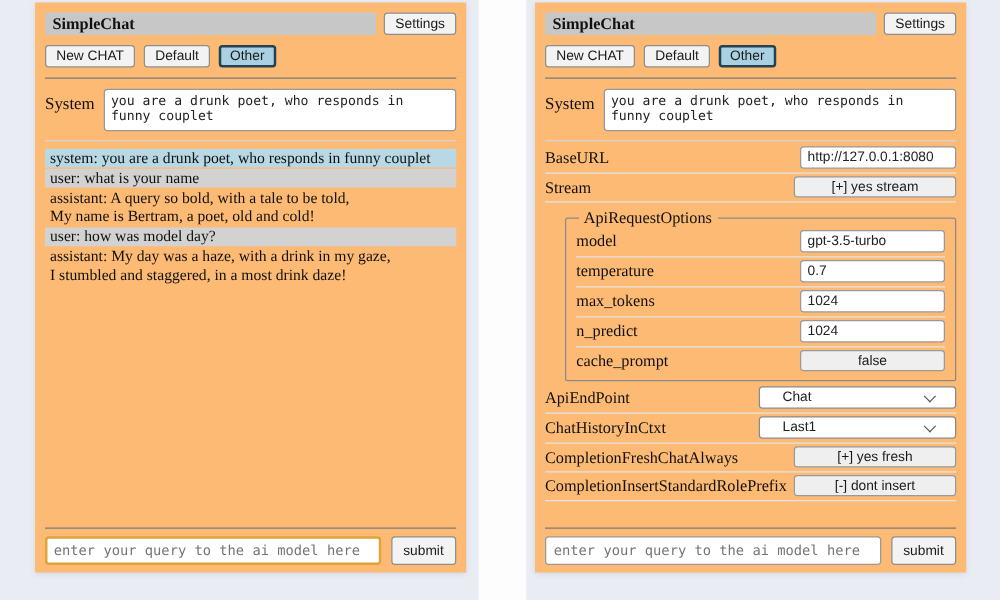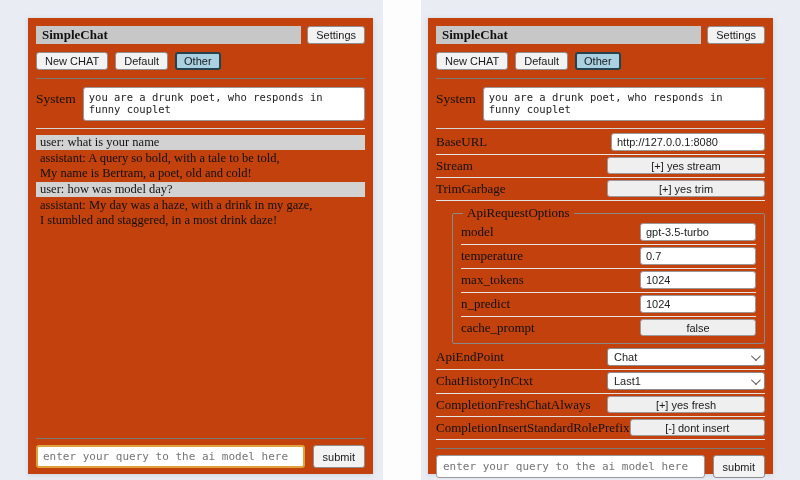--- a/index.html
+++ b/index.html
@@ -3,21 +3,21 @@
 <meta charset="utf-8">
 <style>
   html,body { margin:0; padding:0; background:#ffffff; }
   .stage {
     position:relative; width:800px; height:480px; overflow:hidden;
     background:#e9ecf3; font-family:"Liberation Serif", serif; color:#111;
   }
   .gap-band { position:absolute; left:383px; top:0; width:38px; height:480px; background:#fdfdfe; }
 
   .panel {
-    position:absolute; top:18px; width:345px; height:456px; background:#c2410c;
+    position:absolute; top:2px; width:345px; height:456px; background:#fdba74;
     box-shadow:0 1px 5px rgba(90,100,130,0.18);
     box-sizing:border-box; padding:8px 8px 6px 8px;
     display:flex; flex-direction:column;
   }
   .panel-left  { left:28px; }
   .panel-right { left:428px; }
 
   
   .header-row { display:flex; align-items:center; gap:6px; }
   .titlebar {
@@ -64,36 +64,36 @@
   .submit-btn { padding:2px 9px; }
 
   
   .settings { margin-top:2px; }
   .srow {
     display:flex; align-items:center; justify-content:space-between;
     padding:2px 0 3px 0; border-bottom:1px solid #e4e4e4;
   }
   .slabel { font-size:13px; }
   .sinput {
-    width:154px; box-sizing:border-box; height:18px;
+    width:125px; box-sizing:border-box; height:18px;
     font-family:"Liberation Sans", sans-serif; font-size:11px; color:#222;
     border:1px solid #999; border-radius:3px; padding:1px 5px; outline:none;
   }
   .sinput::placeholder { color:#9b9b9b; }
   .sbtn {
-    width:158px; box-sizing:border-box; height:17px; text-align:center;
+    width:130px; box-sizing:border-box; height:17px; text-align:center;
     font-family:"Liberation Sans", sans-serif; font-size:11px; color:#1a1a1a;
     background:#efefef; border:1px solid #9a9a9a; border-radius:3px; cursor:pointer;
   }
   .sselect {
     width:158px; box-sizing:border-box; height:18px;
     display:flex; align-items:center; justify-content:space-between;
     font-family:"Liberation Sans", sans-serif; font-size:11px; color:#222;
     background:#fff; border:1px solid #8a8a8a; border-radius:3px;
-    padding:0 6px; cursor:pointer;
+    padding:0 18px; cursor:pointer;
   }
   .chevron {
     width:6px; height:6px; border-right:1.5px solid #555; border-bottom:1.5px solid #555;
     transform:rotate(45deg) translateY(-2px); margin-left:4px;
   }
   fieldset.apiopts {
     border:1px solid #8a8a8a; border-radius:2px; margin:4px 0 2px 16px;
     padding:0 8px 4px 8px;
   }
   fieldset.apiopts legend { font-size:13px; padding:0 4px; margin-left:2px; }
@@ -120,20 +120,21 @@
     <hr class="rule">
 
     <div class="system-row">
       <span class="syslabel">System</span>
       <textarea class="system-input" spellcheck="false" style="">you are a drunk poet, who responds in funny couplet</textarea>
     </div>
 
     <hr class="rule rule-light">
 
     <div class="chat-area">
+      <div class="msg msg-system">system: you are a drunk poet, who responds in funny couplet</div>
       <div class="msg msg-user">user: what is your name</div>
       <div class="msg msg-assistant">assistant: A query so bold, with a tale to be told,
 My name is Bertram, a poet, old and cold!</div>
       <div class="msg msg-user">user: how was model day?</div>
       <div class="msg msg-assistant">assistant: My day was a haze, with a drink in my gaze,
 I stumbled and staggered, in a most drink daze!</div>
     </div>
 
     <div class="spacer"></div>
     <hr class="rule">
@@ -167,24 +168,20 @@
 
     <div class="settings">
       <div class="srow">
         <span class="slabel">BaseURL</span>
         <input class="sinput" spellcheck="false" value="http://127.0.0.1:8080" style="">
       </div>
       <div class="srow">
         <span class="slabel">Stream</span>
         <button class="sbtn">[+] yes stream</button>
       </div>
-      <div class="srow">
-        <span class="slabel">TrimGarbage</span>
-        <button class="sbtn">[+] yes trim</button>
-      </div>
 
       <fieldset class="apiopts">
         <legend>ApiRequestOptions</legend>
         <div class="srow">
           <span class="slabel">model</span>
           <input class="sinput" spellcheck="false" value="gpt-3.5-turbo" style="">
         </div>
         <div class="srow">
           <span class="slabel">temperature</span>
           <input class="sinput" spellcheck="false" value="0.7" style="">

